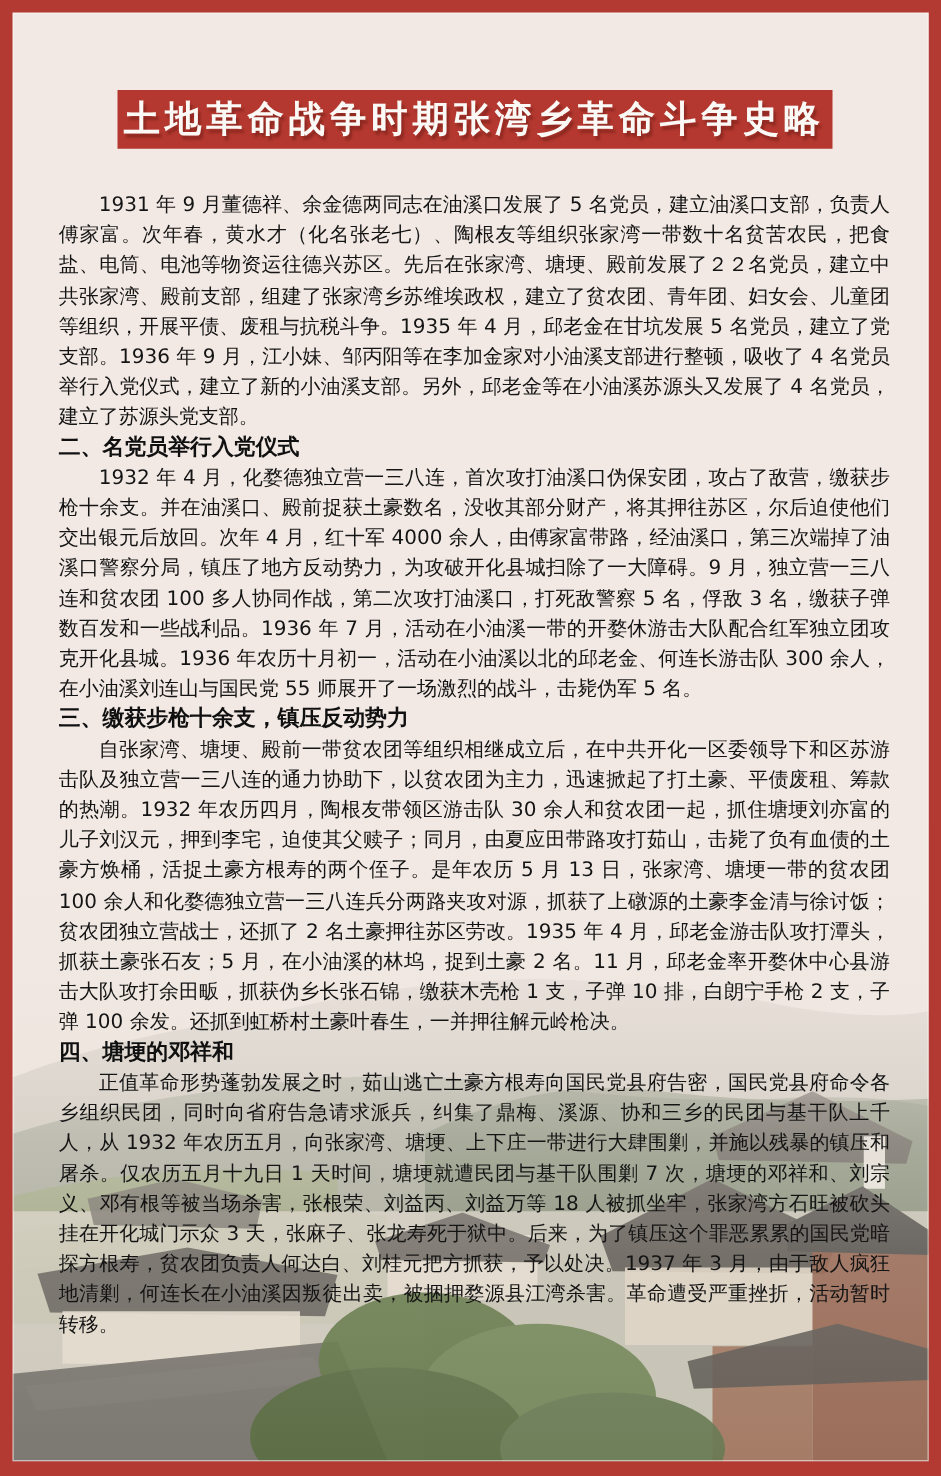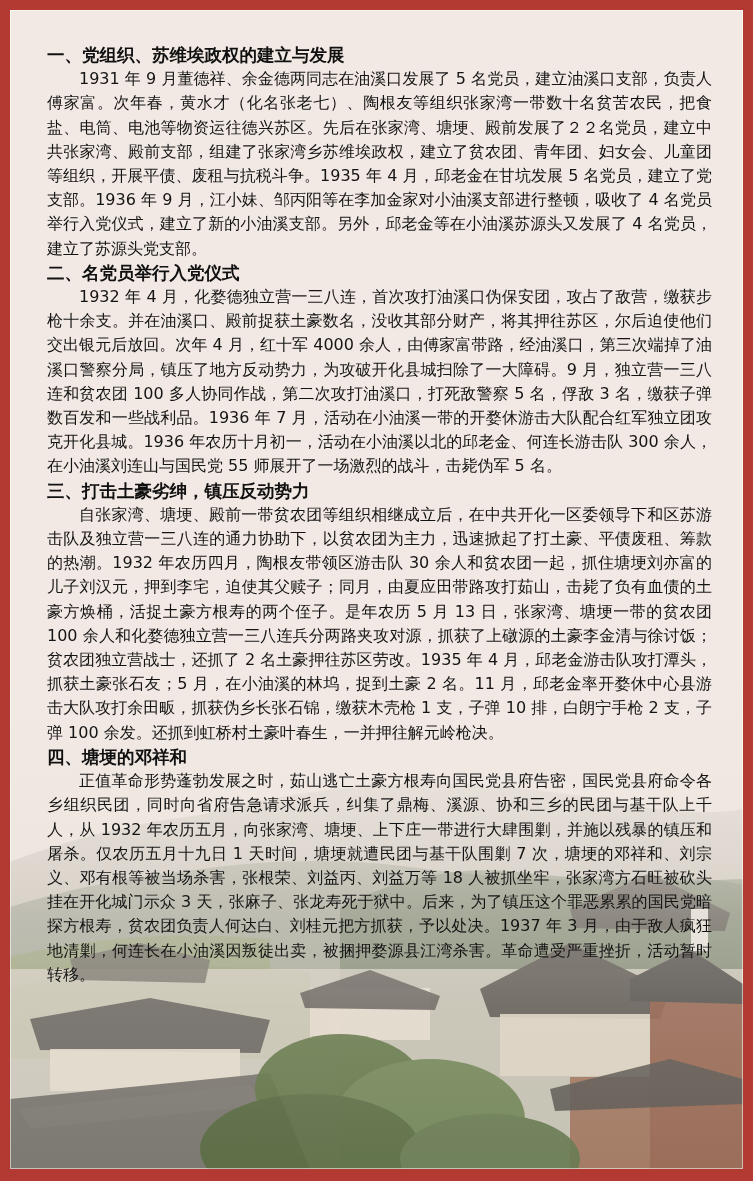--- a/index.html
+++ b/index.html
@@ -120,35 +120,37 @@
         <ellipse cx="420" cy="462" rx="95" ry="60" fill="#6b8050"></ellipse>
         <ellipse cx="300" cy="492" rx="110" ry="55" fill="#52663a"></ellipse>
         <ellipse cx="480" cy="502" rx="90" ry="45" fill="#60744a"></ellipse>
       </g>
     </svg>
     <div class="photo-fade"></div>
   </div>
 
   <div class="content">
 
+    <div class="title-banner">
+      <span>土地革命战争时期张湾乡革命斗争史略</span>
+    </div>
 
     <div class="text-block">
 
       <section>
-        <h2>一、党组织、苏维埃政权的建立与发展</h2>
         <p>1931 年 9 月董德祥、余金德两同志在油溪口发展了 5 名党员，建立油溪口支部，负责人傅家富。次年春，黄水才（化名张老七）、陶根友等组织张家湾一带数十名贫苦农民，把食盐、电筒、电池等物资运往德兴苏区。先后在张家湾、塘埂、殿前发展了２２名党员，建立中共张家湾、殿前支部，组建了张家湾乡苏维埃政权，建立了贫农团、青年团、妇女会、儿童团等组织，开展平债、废租与抗税斗争。1935 年 4 月，邱老金在甘坑发展 5 名党员，建立了党支部。1936 年 9 月，江小妹、邹丙阳等在李加金家对小油溪支部进行整顿，吸收了 4 名党员举行入党仪式，建立了新的小油溪支部。另外，邱老金等在小油溪苏源头又发展了 4 名党员，建立了苏源头党支部。</p>
       </section>
 
       <section>
         <h2>二、名党员举行入党仪式</h2>
         <p>1932 年 4 月，化婺德独立营一三八连，首次攻打油溪口伪保安团，攻占了敌营，缴获步枪十余支。并在油溪口、殿前捉获土豪数名，没收其部分财产，将其押往苏区，尔后迫使他们交出银元后放回。次年 4 月，红十军 4000 余人，由傅家富带路，经油溪口，第三次端掉了油溪口警察分局，镇压了地方反动势力，为攻破开化县城扫除了一大障碍。9 月，独立营一三八连和贫农团 100 多人协同作战，第二次攻打油溪口，打死敌警察 5 名，俘敌 3 名，缴获子弹数百发和一些战利品。1936 年 7 月，活动在小油溪一带的开婺休游击大队配合红军独立团攻克开化县城。1936 年农历十月初一，活动在小油溪以北的邱老金、何连长游击队 300 余人，在小油溪刘连山与国民党 55 师展开了一场激烈的战斗，击毙伪军 5 名。</p>
       </section>
 
       <section>
-        <h2>三、打击土豪劣绅，镇压反动势力</h2>
+        <h2>三、缴获步枪十余支，镇压反动势力</h2>
         <p>自张家湾、塘埂、殿前一带贫农团等组织相继成立后，在中共开化一区委领导下和区苏游击队及独立营一三八连的通力协助下，以贫农团为主力，迅速掀起了打土豪、平债废租、筹款的热潮。1932 年农历四月，陶根友带领区游击队 30 余人和贫农团一起，抓住塘埂刘亦富的儿子刘汉元，押到李宅，迫使其父赎子；同月，由夏应田带路攻打茹山，击毙了负有血债的土豪方焕桶，活捉土豪方根寿的两个侄子。是年农历 5 月 13 日，张家湾、塘埂一带的贫农团 100 余人和化婺德独立营一三八连兵分两路夹攻对源，抓获了上礅源的土豪李金清与徐讨饭；贫农团独立营战士，还抓了 2 名土豪押往苏区劳改。1935 年 4 月，邱老金游击队攻打潭头，抓获土豪张石友；5 月，在小油溪的林坞，捉到土豪 2 名。11 月，邱老金率开婺休中心县游击大队攻打余田畈，抓获伪乡长张石锦，缴获木壳枪 1 支，子弹 10 排，白朗宁手枪 2 支，子弹 100 余发。还抓到虹桥村土豪叶春生，一并押往解元岭枪决。</p>
       </section>
 
       <section>
         <h2>四、塘埂的邓祥和</h2>
         <p>正值革命形势蓬勃发展之时，茹山逃亡土豪方根寿向国民党县府告密，国民党县府命令各乡组织民团，同时向省府告急请求派兵，纠集了鼎梅、溪源、协和三乡的民团与基干队上千人，从 1932 年农历五月，向张家湾、塘埂、上下庄一带进行大肆围剿，并施以残暴的镇压和屠杀。仅农历五月十九日 1 天时间，塘埂就遭民团与基干队围剿 7 次，塘埂的邓祥和、刘宗义、邓有根等被当场杀害，张根荣、刘益丙、刘益万等 18 人被抓坐牢，张家湾方石旺被砍头挂在开化城门示众 3 天，张麻子、张龙寿死于狱中。后来，为了镇压这个罪恶累累的国民党暗探方根寿，贫农团负责人何达白、刘桂元把方抓获，予以处决。1937 年 3 月，由于敌人疯狂地清剿，何连长在小油溪因叛徒出卖，被捆押婺源县江湾杀害。革命遭受严重挫折，活动暂时转移。</p>
       </section>
 
     </div>
   </div>

